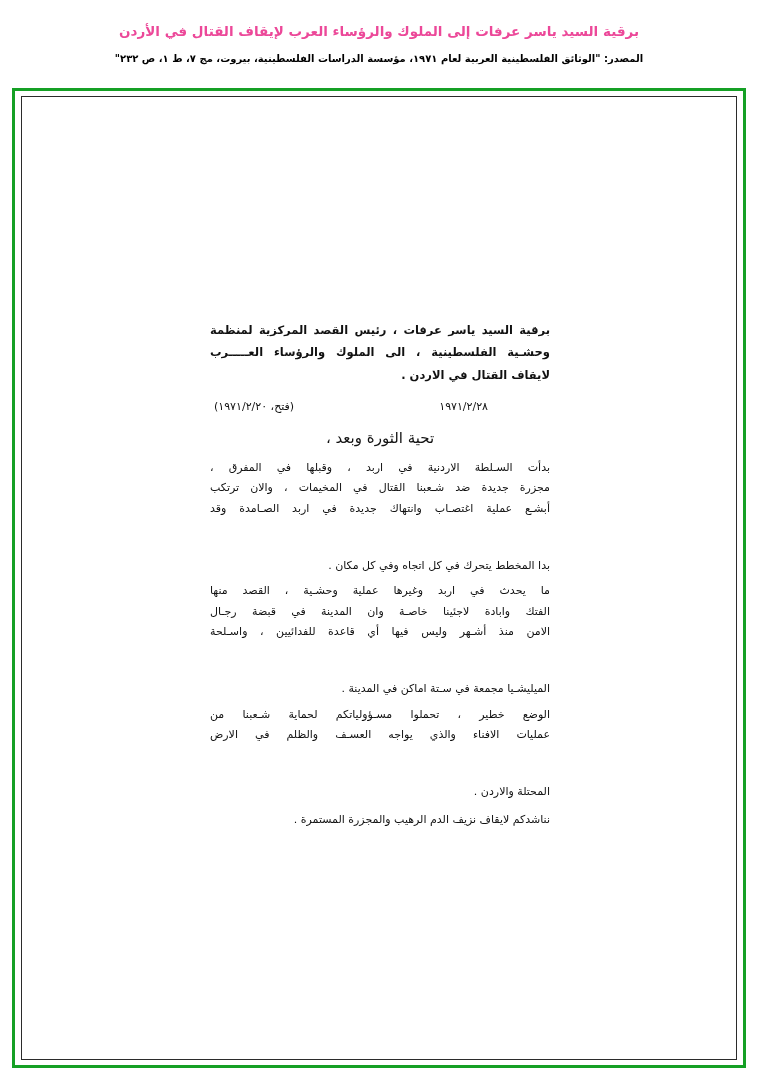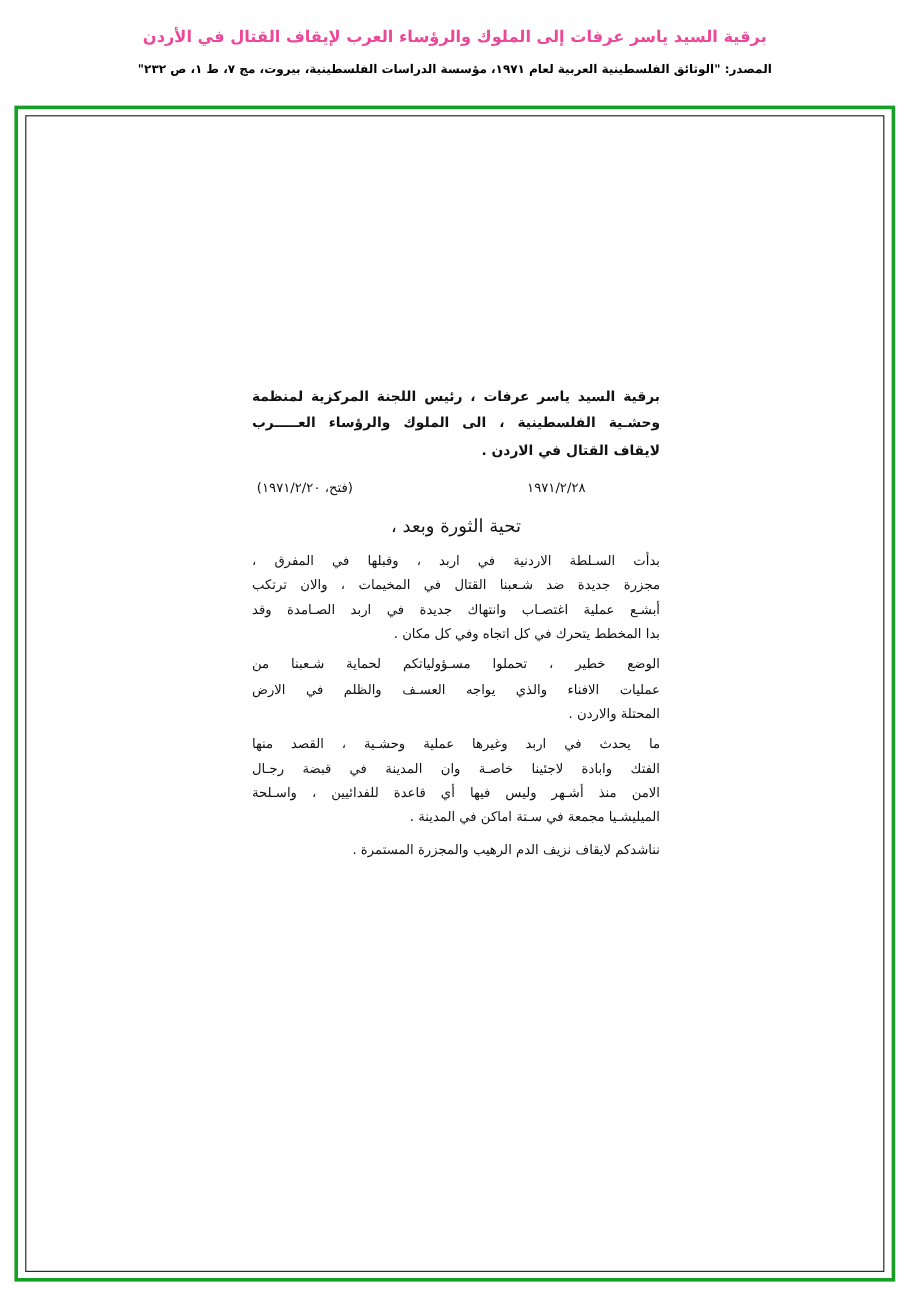--- a/index.html
+++ b/index.html
@@ -125,20 +125,21 @@
     line-height: 1.85;
     text-align: justify;
     text-align-last: justify;
   }
   .tg-para .line {
     display: block;
     text-align-last: justify;
   }
   .tg-para .line.last {
     text-align-last: right;
+    margin-top: 37px;
   }
   .tg-closing {
     margin-top: 7px;
     font-size: 11px;
     line-height: 1.85;
     text-align: right;
   }
 </style>
 </head>
 <body>
@@ -149,52 +150,52 @@
     <div class="header-title">برقية السيد ياسر عرفات إلى الملوك والرؤساء العرب لإيقاف القتال في الأردن</div>
     <div class="header-source">المصدر: "الوثائق الفلسطينية العربية لعام ١٩٧١، مؤسسة الدراسات الفلسطينية، بيروت، مج ٧، ط ١، ص ٢٣٢"</div>
   </div>
 
   <div class="doc-frame">
     <div class="doc-inner">
 
       <div class="telegram">
 
         <div class="tg-title">
-          <span>برقية السيد ياسر عرفات ، رئيس اللجنة المركزية لمنظمة</span>
+          <span>برقية السيد ياسر عرفات ، رئيس القصد المركزية لمنظمة</span>
           <span>وحشـية الفلسطينية ، الى الملوك والرؤساء العـــــرب</span>
           <span class="last-line">لايقاف القتال في الاردن .</span>
         </div>
 
         <div class="tg-datebar">
           <span class="tg-date">١٩٧١/٢/٢٨</span>
           <span class="tg-ref">(فتح، ١٩٧١/٢/٢٠)</span>
         </div>
 
         <div class="tg-greeting">تحية الثورة وبعد ،</div>
 
         <div class="tg-para">
           <span class="line">بدأت السـلطة الاردنية في اربد ، وقبلها في المفرق ،</span>
           <span class="line">مجزرة جديدة ضد شـعبنا القتال في المخيمات ، والان ترتكب</span>
           <span class="line">أبشـع عملية اغتصـاب وانتهاك جديدة في اربد الصـامدة وقد</span>
           <span class="line last">بدا المخطط يتحرك في كل اتجاه وفي كل مكان .</span>
         </div>
 
         <div class="tg-para">
-          <span class="line">الوضع خطير ، تحملوا مسـؤولياتكم لحماية شـعبنا من</span>
-          <span class="line">عمليات الافناء والذي يواجه العسـف والظلم في الارض</span>
-          <span class="line last">المحتلة والاردن .</span>
-        </div>
-
-        <div class="tg-para">
           <span class="line">ما يحدث في اربد وغيرها عملية وحشـية ، القصد منها</span>
           <span class="line">الفتك وابادة لاجئينا خاصـة وان المدينة في قبضة رجـال</span>
           <span class="line">الامن منذ أشـهر وليس فيها أي قاعدة للفدائيين ، واسـلحة</span>
           <span class="line last">الميليشـيا مجمعة في سـتة اماكن في المدينة .</span>
         </div>
 
+        <div class="tg-para">
+          <span class="line">الوضع خطير ، تحملوا مسـؤولياتكم لحماية شـعبنا من</span>
+          <span class="line">عمليات الافناء والذي يواجه العسـف والظلم في الارض</span>
+          <span class="line last">المحتلة والاردن .</span>
+        </div>
+
         <div class="tg-closing">نناشدكم لايقاف نزيف الدم الرهيب والمجزرة المستمرة .</div>
 
       </div>
 
     </div>
   </div>
 
 </div>
 
 </body></html>

